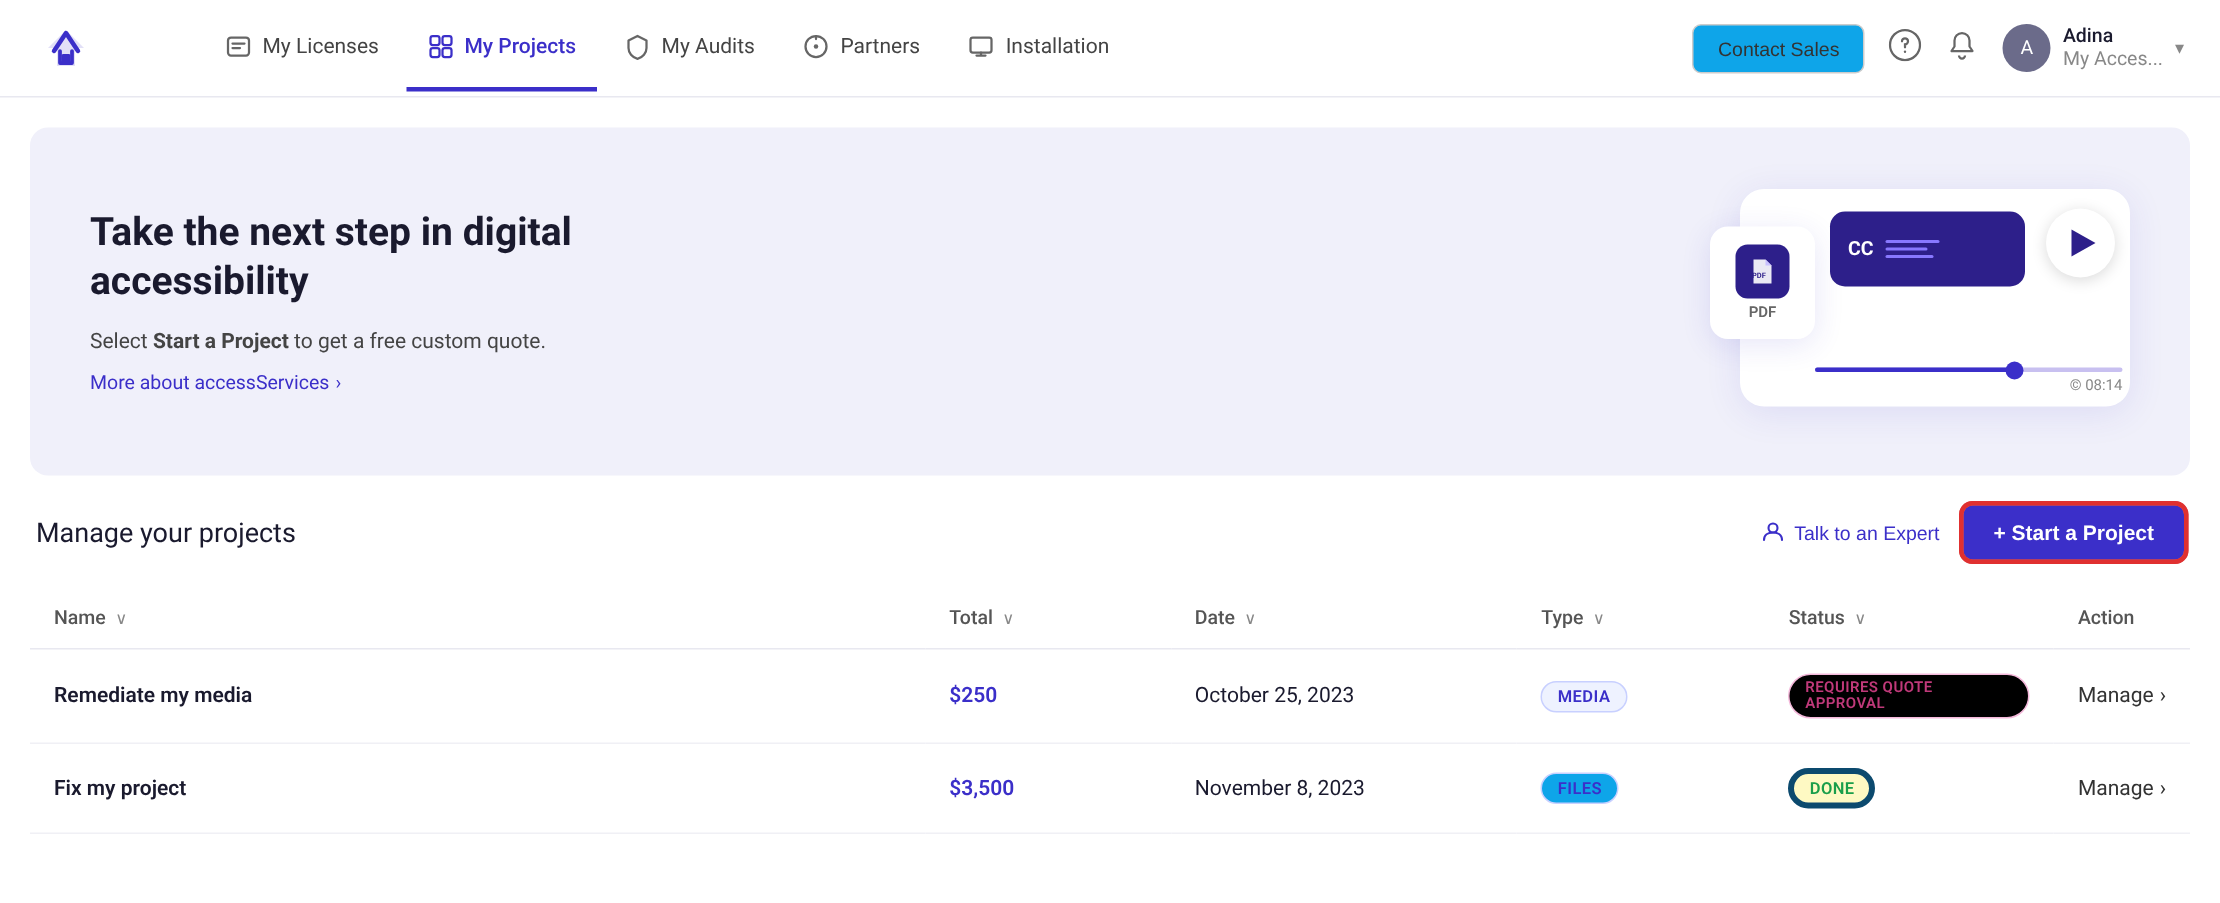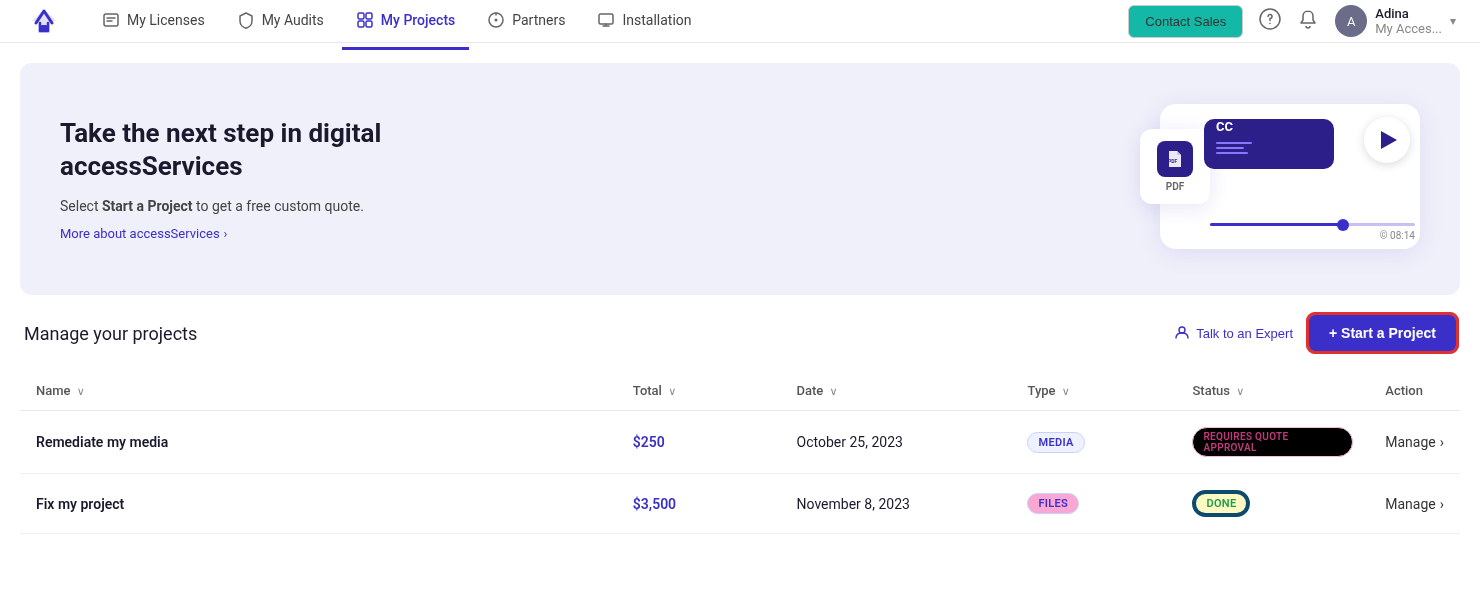--- a/index.html
+++ b/index.html
@@ -1,37 +1,37 @@
 <!DOCTYPE html>
 <html><head>
   <meta charset="utf-8">
   <style>
     * { box-sizing: border-box; margin: 0; padding: 0; }
     body { font-family: -apple-system, BlinkMacSystemFont, 'Segoe UI', Roboto, sans-serif; background: #fff; color: #1a1a2e; font-size: 14px; }
 
     
     .navbar {
-      display: flex; align-items: center; height: 43px;
+      display: flex; align-items: center; height: 65px;
       padding: 0 24px; border-bottom: 1px solid #e8e8f0;
-      position: relative; z-index: 10;
+      position: relative; z-index: 10; gap: 48px;
     }
     .nav-logo { width: 40px; height: 40px; margin-right: 24px; flex-shrink: 0; }
     .nav-items { display: flex; align-items: center; gap: 4px; flex: 1; }
     .nav-item {
       display: flex; align-items: center; gap: 7px;
       padding: 0 14px; height: 57px; cursor: pointer;
       font-size: 14px; color: #444; text-decoration: none;
       border-bottom: 3px solid transparent; white-space: nowrap;
     }
     .nav-item.active { color: #3b2fc9; border-bottom: 3px solid #3b2fc9; font-weight: 500; }
     .nav-icon { width: 18px; height: 18px; }
     .nav-right { display: flex; align-items: center; gap: 16px; }
     .contact-sales-btn {
       padding: 8px 16px; border: 1px solid #ccc; border-radius: 6px;
-      background: #14b8a6; cursor: pointer; font-size: 13px; color: #333;
+      background: #0ea5e9; cursor: pointer; font-size: 13px; color: #333;
     }
     .nav-icon-btn { cursor: pointer; color: #555; font-size: 18px; }
     .user-area { display: flex; align-items: center; gap: 8px; cursor: pointer; }
     .user-avatar {
       width: 32px; height: 32px; border-radius: 50%; background: #6b6b8a;
       display: flex; align-items: center; justify-content: center; color: #fff; font-size: 13px;
     }
     .user-name { font-size: 13px; font-weight: 500; }
     .user-sub { font-size: 13px; color: #888; }
 
@@ -124,21 +124,21 @@
     .col-type { width: 12%; }
     .col-status { width: 20%; }
     .col-action { width: 10%; text-align: left; }
     .sort-icon { font-size: 11px; color: #888; margin-left: 3px; }
     .price-link { color: #3b2fc9; font-weight: 600; cursor: pointer; }
     .badge {
       display: inline-block; padding: 3px 10px; border-radius: 20px;
       font-size: 11px; font-weight: 600; letter-spacing: 0.3px;
     }
     .badge-media { background: #eef2ff; color: #3b2fc9; border: 1px solid #c8d0ff; }
-    .badge-files { background: #f9a8d4; color: #3b2fc9; border: 1px solid #c8d0ff; }
+    .badge-files { background: #0ea5e9; color: #3b2fc9; border: 1px solid #c8d0ff; }
     .badge-requires { background: #000000; color: #c0397a; border: 1px solid #f4b8da; font-size: 10px; }
     .badge-done { background: #fef9c3; color: #1a9e4a; border: 4px solid #0c4a6e; }
     .manage-link { color: #333; cursor: pointer; display: flex; align-items: center; gap: 4px; }
     .project-name { font-weight: 600; color: #1a1a2e; }
   </style>
 </head>
 <body>
 
 <nav class="navbar">
   <div class="nav-logo">
@@ -152,34 +152,34 @@
   </div>
 
   <div class="nav-items">
     <a class="nav-item">
       <svg class="nav-icon" viewBox="0 0 18 18" fill="none">
           <rect x="2" y="3" width="14" height="12" rx="2" stroke="#666" stroke-width="1.5"></rect>
           <path d="M5 7h8M5 10h5" stroke="#666" stroke-width="1.5" stroke-linecap="round"></path>
         </svg>
       <span>My Licenses</span>
     </a>
-    <a class="nav-item">
-      <svg class="nav-icon" viewBox="0 0 18 18" fill="none">
-          <path d="M9 2L3 5v5c0 3.3 2.5 6.4 6 7.2C12.5 16.4 15 13.3 15 10V5L9 2z" stroke="#666" stroke-width="1.5" stroke-linejoin="round"></path>
-        </svg>
-      <span>My Audits</span>
-    </a>
     <a class="nav-item active">
       <svg class="nav-icon" viewBox="0 0 18 18" fill="none">
           <rect x="2" y="2" width="6" height="6" rx="1.5" stroke="#3b2fc9" stroke-width="1.5"></rect>
           <rect x="10" y="2" width="6" height="6" rx="1.5" stroke="#3b2fc9" stroke-width="1.5"></rect>
           <rect x="2" y="10" width="6" height="6" rx="1.5" stroke="#3b2fc9" stroke-width="1.5"></rect>
           <rect x="10" y="10" width="6" height="6" rx="1.5" stroke="#3b2fc9" stroke-width="1.5"></rect>
         </svg>
       <span>My Projects</span>
+    </a>
+    <a class="nav-item">
+      <svg class="nav-icon" viewBox="0 0 18 18" fill="none">
+          <path d="M9 2L3 5v5c0 3.3 2.5 6.4 6 7.2C12.5 16.4 15 13.3 15 10V5L9 2z" stroke="#666" stroke-width="1.5" stroke-linejoin="round"></path>
+        </svg>
+      <span>My Audits</span>
     </a>
     <a class="nav-item">
       <svg class="nav-icon" viewBox="0 0 18 18" fill="none">
           <circle cx="9" cy="9" r="7" stroke="#666" stroke-width="1.5"></circle>
           <circle cx="9" cy="9" r="1.5" fill="#666"></circle>
           <line x1="9" y1="2" x2="9" y2="4" stroke="#666" stroke-width="1.5" stroke-linecap="round"></line>
         </svg>
       <span>Partners</span>
     </a>
     <a class="nav-item">
@@ -212,21 +212,21 @@
         <div class="user-name">Adina</div>
         <div class="user-sub">My Acces...</div>
       </div>
       <span style="font-size:12px; color:#888;">▾</span>
     </div>
   </div>
 </nav>
 
 <div class="hero">
   <div class="hero-text">
-    <h1 class="hero-title">Take the next step in digital accessServices</h1>
+    <h1 class="hero-title">Take the next step in digital accessibility</h1>
     <p class="hero-subtitle">
       Select <strong>Start a Project</strong>
       <span> to get a free custom quote.</span>
     </p>
     <div class="hero-link">
       <span>More about accessServices</span>
       <span>›</span>
     </div>
   </div>
 
@@ -239,21 +239,21 @@
       <div style="background:#2d1f8a; width:36px; height:36px; border-radius:8px; display:flex; align-items:center; justify-content:center;">
         <svg width="20" height="20" viewBox="0 0 20 20" fill="none">
           <path d="M4 2h8l4 4v12H4V2z" fill="#fff" opacity="0.9"></path>
           <path d="M12 2l4 4h-4V2z" fill="#c8c0ff"></path>
           <text x="3" y="14" font-size="5" fill="#2d1f8a" font-weight="bold">PDF</text>
         </svg>
       </div>
       <span class="pdf-label">PDF</span>
     </div>
 
-    <div class="cc-card" style="position:absolute; top:20px; left:124px; background:#2d1f8a; width:130px; height:50px; border-radius:10px; display:flex; gap:8px; padding:0 12px;flex-direction:column;">
+    <div class="cc-card" style="position:absolute; top:20px; left:140px; background:#2d1f8a; width:130px; height:50px; border-radius:10px; display:flex; align-items:center; gap:8px; padding:0 12px;">
       <span style="color:#fff; font-weight:700; font-size:13px;">CC</span>
       <div class="cc-lines">
         <div style="width:36px;height:2px;background:#8878ff;border-radius:2px;"></div>
         <div style="width:28px;height:2px;background:#8878ff;border-radius:2px;"></div>
         <div style="width:32px;height:2px;background:#8878ff;border-radius:2px;"></div>
       </div>
     </div>
 
     <div class="play-btn" style="position:absolute; right:10px; top:18px;">
       <div class="play-triangle"></div>

